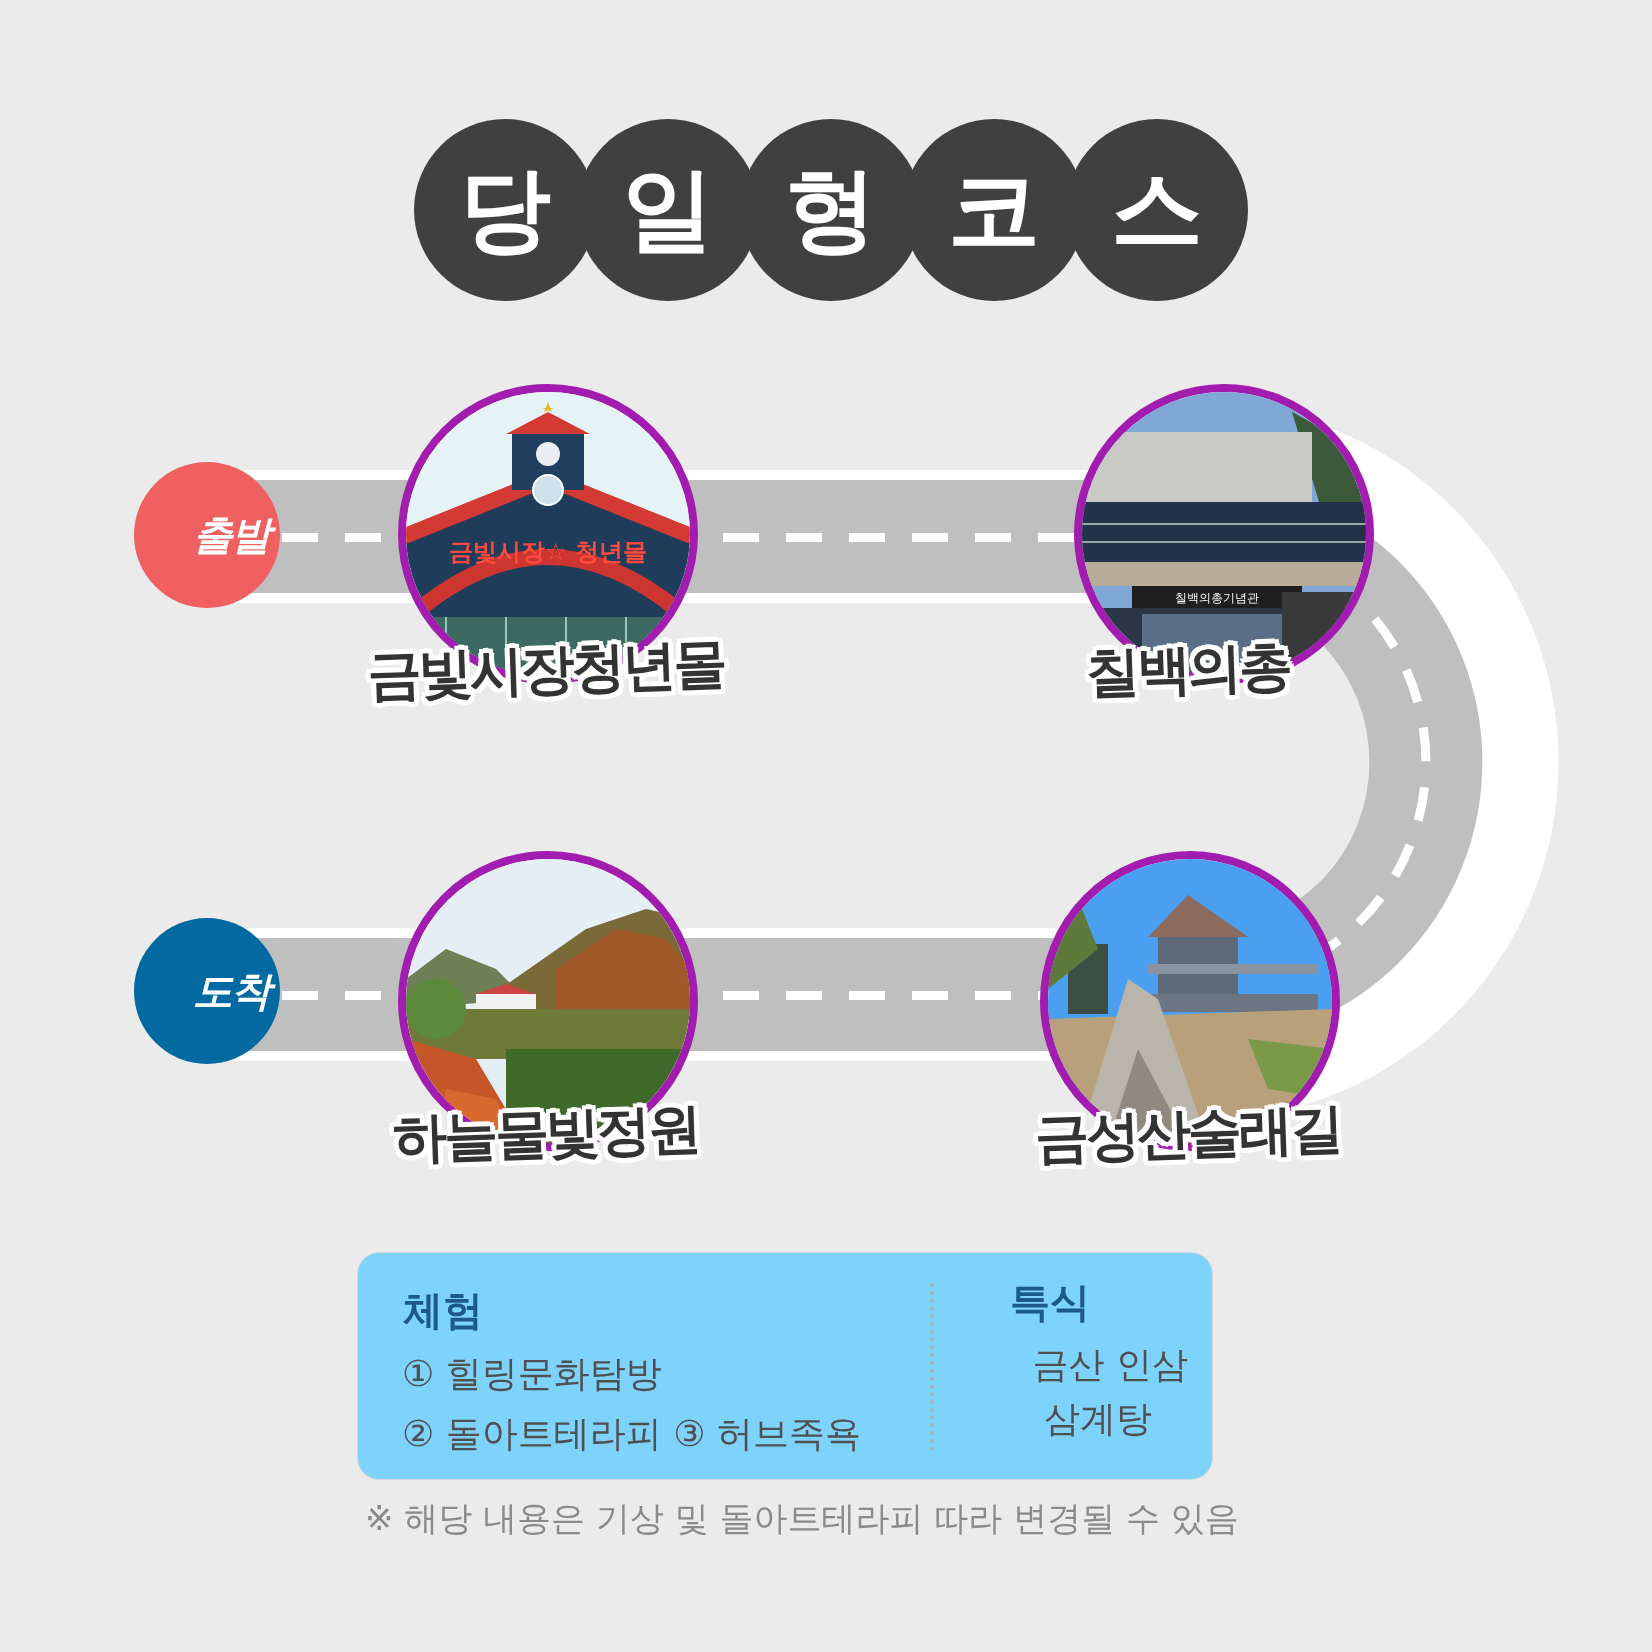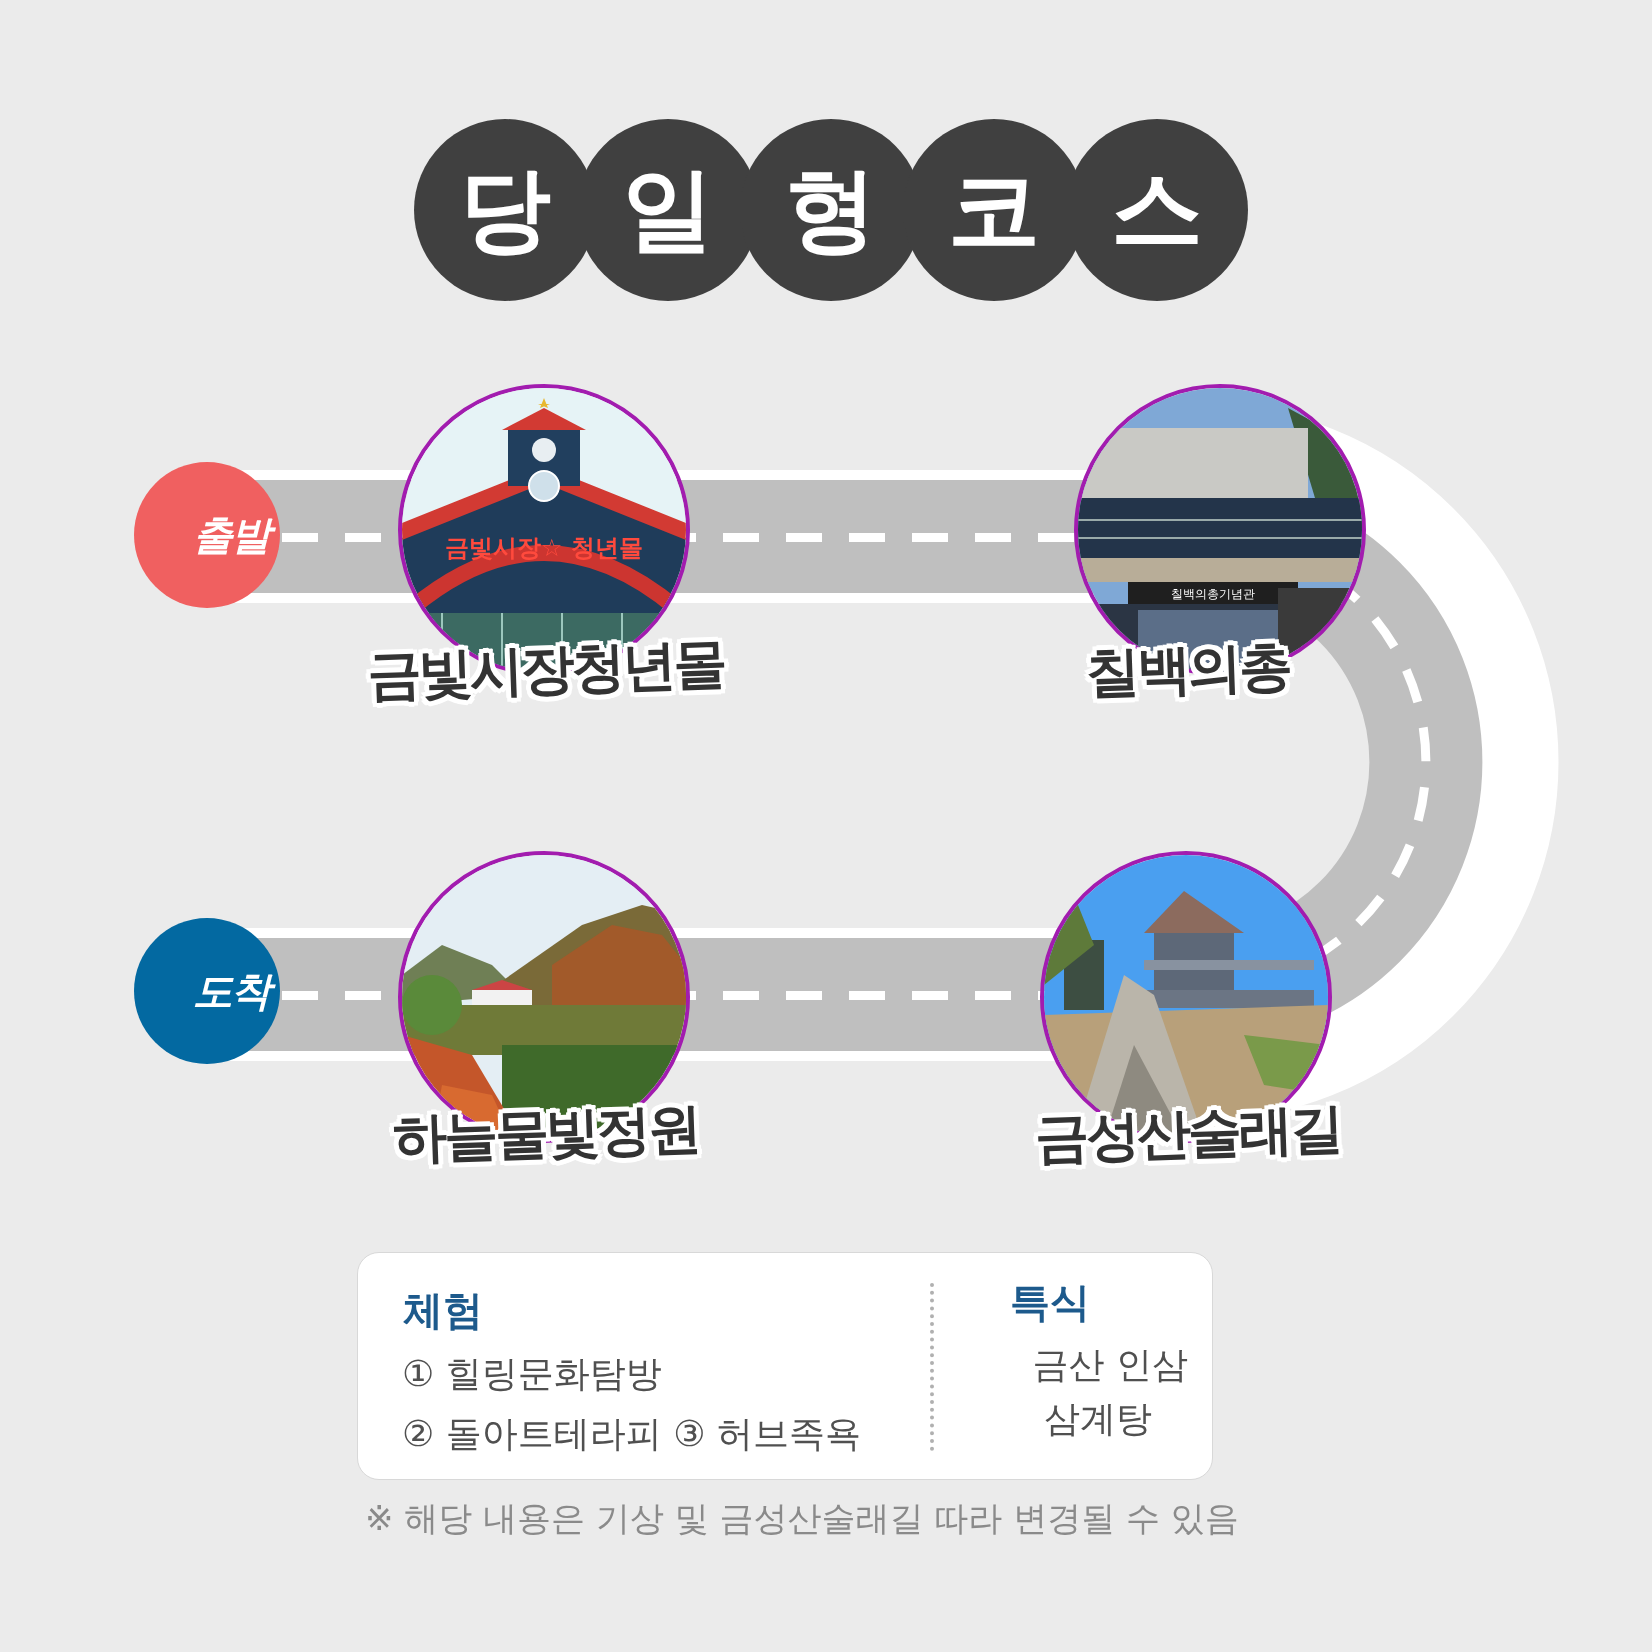--- a/index.html
+++ b/index.html
@@ -12,28 +12,28 @@
   .title-char { color:#fff; font-weight:bold; font-size:92px; line-height:1; font-family:"DejaVu Sans", sans-serif; }
   
   .road-h { position:absolute; height:113px; background:#bfbfbf; border-top:10px solid #fff; border-bottom:10px solid #fff; }
   .dash-line { position:absolute; height:9px;
      background:repeating-linear-gradient(90deg, #fff 0 36px, transparent 36px 63px); }
   
   .endpoint { position:absolute; width:146px; height:146px; border-radius:50%; display:flex;
               align-items:center; justify-content:center; }
   .endpoint-label { color:#fff; font-size:40px; font-weight:bold; font-family:"DejaVu Sans", sans-serif; font-style:italic; letter-spacing:-2px;margin-left:48px; }
   
-  .photo { position:absolute; width:284px; height:284px; border-radius:50%; border:4px solid #a21caf; overflow:hidden;text-decoration:underline; }
+  .photo { position:absolute; width:284px; height:284px; border-radius:50%; border:8px solid #a21caf; overflow:hidden;text-decoration:underline; }
   .place-label { position:absolute; font-size:54px; font-weight:bold; color:#333; white-space:nowrap;
      transform:translateX(-50%) rotate(-2deg); font-family:"DejaVu Sans", sans-serif; letter-spacing:-3px;
      text-shadow: 0 0 0 #fff, 3px 3px 0 #fff, -3px -3px 0 #fff, 3px -3px 0 #fff, -3px 3px 0 #fff,
                   5px 0 0 #fff, -5px 0 0 #fff, 0 5px 0 #fff, 0 -5px 0 #fff,
                   4px 4px 0 #fff, -4px -4px 0 #fff, 4px -4px 0 #fff, -4px 4px 0 #fff; }
   
-  .info-box { position:absolute; left:357px; top:1252px; width:856px; height:228px; background:#ffffff;
+  .info-box { position:absolute; left:357px; top:1252px; width:856px; height:228px; background:#7dd3fc;
               border:1px solid #d8d8d8; border-radius:22px; box-sizing:border-box;padding-left:24px; }
   .info-heading { position:absolute; font-size:40px; font-weight:bold; color:#1d5a8c; }
   .info-text { position:absolute; font-size:36px; color:#505050; white-space:nowrap; }
   .divider { position:absolute; left:572px; top:30px; width:0; height:168px; border-left:4px dotted #b0b0b0; }
   .disclaimer { position:absolute; left:365px; top:1496px; font-size:34px; color:#8a8a8a; white-space:nowrap; }
 </style>
 </head>
 <body>
 
 <div>
@@ -168,13 +168,13 @@
   <div class="info-text" style="left:44px; top:157px;">② 돌아트테라피 ③ 허브족욕</div>
   <div class="info-text" style="left:44px; top:97px;">① 힐링문화탐방</div>
 
   <div class="divider"></div>
 
   <div class="info-heading" style="left:652px; top:22px;">특식</div>
   <div class="info-text" style="left:620px; width:210px; text-align:right; top:88px;">금산 인삼</div>
   <div class="info-text" style="left:584px; width:210px; text-align:right; top:142px;">삼계탕</div>
 </div>
 
-<div class="disclaimer">※ 해당 내용은 기상 및 금성산술래길 따라 변경될 수 있음</div>
+<div class="disclaimer">※ 해당 내용은 기상 및 돌아트테라피 따라 변경될 수 있음</div>
 
 </body></html>

